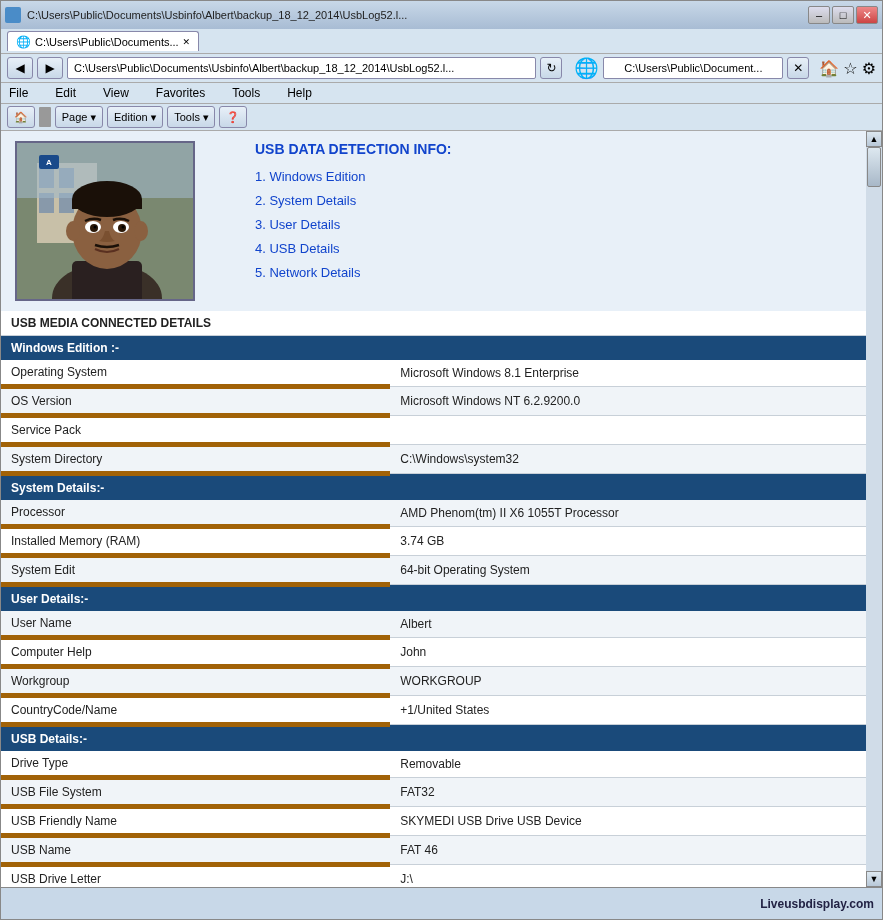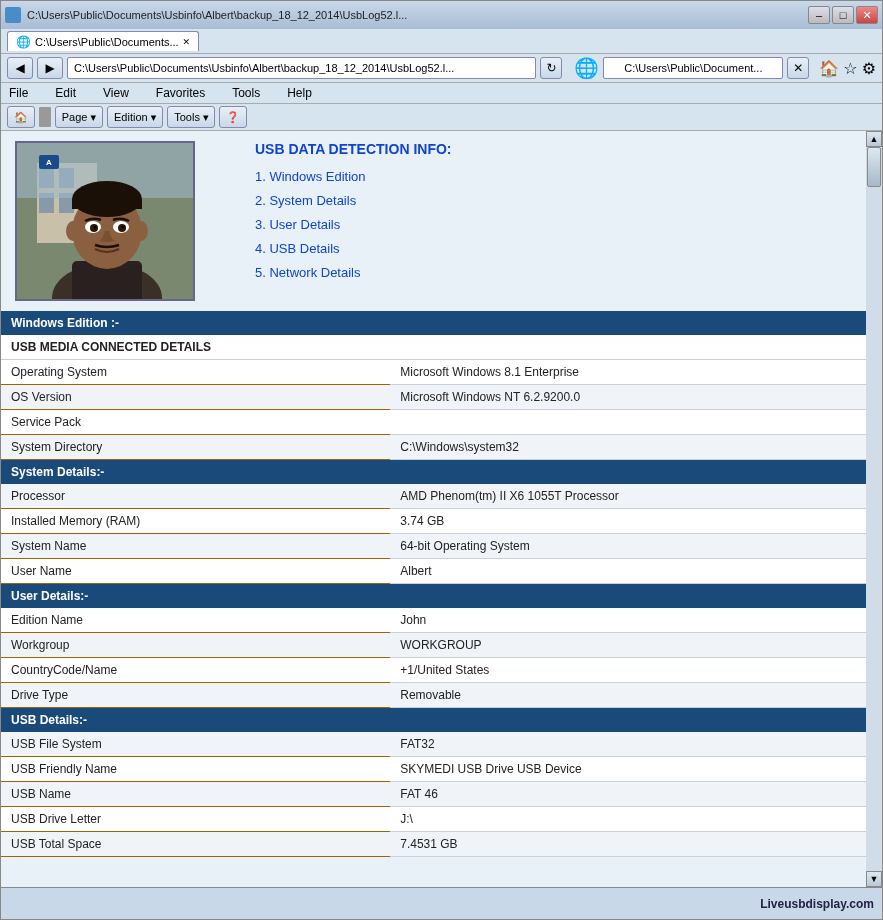--- a/index.html
+++ b/index.html
@@ -47,21 +47,21 @@
     .header-section { display: flex; padding: 10px 14px; gap: 20px; background: #e8f0f8; min-height: 180px; }
     .photo-box { width: 180px; height: 160px; border: 2px solid #668; overflow: hidden; flex-shrink: 0; }
 
     .links-section { flex: 1; padding-left: 40px; }
     .data-detection-title { color: #1144cc; font-size: 14px; font-weight: bold; margin-bottom: 8px; }
     .nav-link { color: #1144cc; font-size: 13px; line-height: 24px; cursor: pointer; display: block; }
 
     
     .data-table { width: 100%; border-collapse: collapse; }
     .section-header { background: #1a4a7a; color: white; font-weight: bold; font-size: 12px; padding: 5px 10px; }
-    .row-label { padding: 5px 10px; color: #222; width: 45%; font-size: 12px; border-bottom: 1px solid #a16207; background: white; }
+    .row-label { padding: 5px 10px; color: #222; width: 45%; font-size: 12px; border-bottom: 5px solid #a16207; background: white; }
     .row-value { padding: 5px 10px; color: #222; font-size: 12px; border-bottom: 1px solid #c8d0d8; background: white; }
     .row-label-empty { padding: 5px 10px; color: #222; font-size: 12px; border-bottom: 1px solid #c8d0d8; background: white; font-weight: bold; }
     tr:nth-child(even) .row-label, tr:nth-child(even) .row-value { background: #f0f4f8; }
     tr:nth-child(odd) .row-label, tr:nth-child(odd) .row-value { background: white; }
 
     
     .tab-bar { background: #d6e4f0; display: flex; align-items: center; padding: 2px 6px; border-bottom: 1px solid #aaa; gap: 2px; }
     .tab { background: linear-gradient(to bottom, #e8f0f8, #c8d8e8); border: 1px solid #88a; border-bottom: none; padding: 2px 8px; font-size: 11px; cursor: pointer; border-radius: 3px 3px 0 0; height: 20px; display: flex; align-items: center; gap: 4px; }
     .tab.active { background: white; }
     .tab-close { font-size: 9px; cursor: pointer; }
@@ -186,24 +186,24 @@
             <a class="nav-link">3. User Details</a>
             <a class="nav-link">4. USB Details</a>
             <a class="nav-link">5. Network Details</a>
           </div>
         </div>
 
         <table class="data-table">
 
           <tbody>
               <tr>
+            <td colspan="2" class="row-label-empty">USB MEDIA CONNECTED DETAILS</td>
+          </tr>
+          <tr>
             <td colspan="2" class="section-header">Windows Edition :-</td>
-          </tr>
-          <tr>
-            <td colspan="2" class="row-label-empty">USB MEDIA CONNECTED DETAILS</td>
           </tr>
           <tr>
             <td class="row-label">Operating System</td>
             <td class="row-value">Microsoft Windows 8.1 Enterprise</td>
           </tr>
           <tr>
             <td class="row-label">OS Version</td>
             <td class="row-value">Microsoft Windows NT 6.2.9200.0</td>
           </tr>
           <tr>
@@ -220,50 +220,50 @@
           </tr>
           <tr>
             <td class="row-label">Processor</td>
             <td class="row-value">AMD Phenom(tm) II X6 1055T Processor</td>
           </tr>
           <tr>
             <td class="row-label">Installed Memory (RAM)</td>
             <td class="row-value">3.74 GB</td>
           </tr>
           <tr>
-            <td class="row-label">System Name</td>
+            <td class="row-label">System Edit</td>
             <td class="row-value">64-bit Operating System</td>
           </tr>
 
+          <tr>
+            <td colspan="2" class="section-header">User Details:-</td>
+          </tr>
           <tr>
             <td class="row-label">User Name</td>
             <td class="row-value">Albert</td>
           </tr>
           <tr>
-            <td colspan="2" class="section-header">User Details:-</td>
-          </tr>
-          <tr>
-            <td class="row-label">Edition Name</td>
+            <td class="row-label">Computer Help</td>
             <td class="row-value">John</td>
           </tr>
           <tr>
             <td class="row-label">Workgroup</td>
             <td class="row-value">WORKGROUP</td>
           </tr>
           <tr>
             <td class="row-label">CountryCode/Name</td>
             <td class="row-value">+1/United States</td>
           </tr>
 
           <tr>
+            <td colspan="2" class="section-header">USB Details:-</td>
+          </tr>
+          <tr>
             <td class="row-label">Drive Type</td>
             <td class="row-value">Removable</td>
-          </tr>
-          <tr>
-            <td colspan="2" class="section-header">USB Details:-</td>
           </tr>
           <tr>
             <td class="row-label">USB File System</td>
             <td class="row-value">FAT32</td>
           </tr>
           <tr>
             <td class="row-label">USB Friendly Name</td>
             <td class="row-value">SKYMEDI USB Drive USB Device</td>
           </tr>
           <tr>

